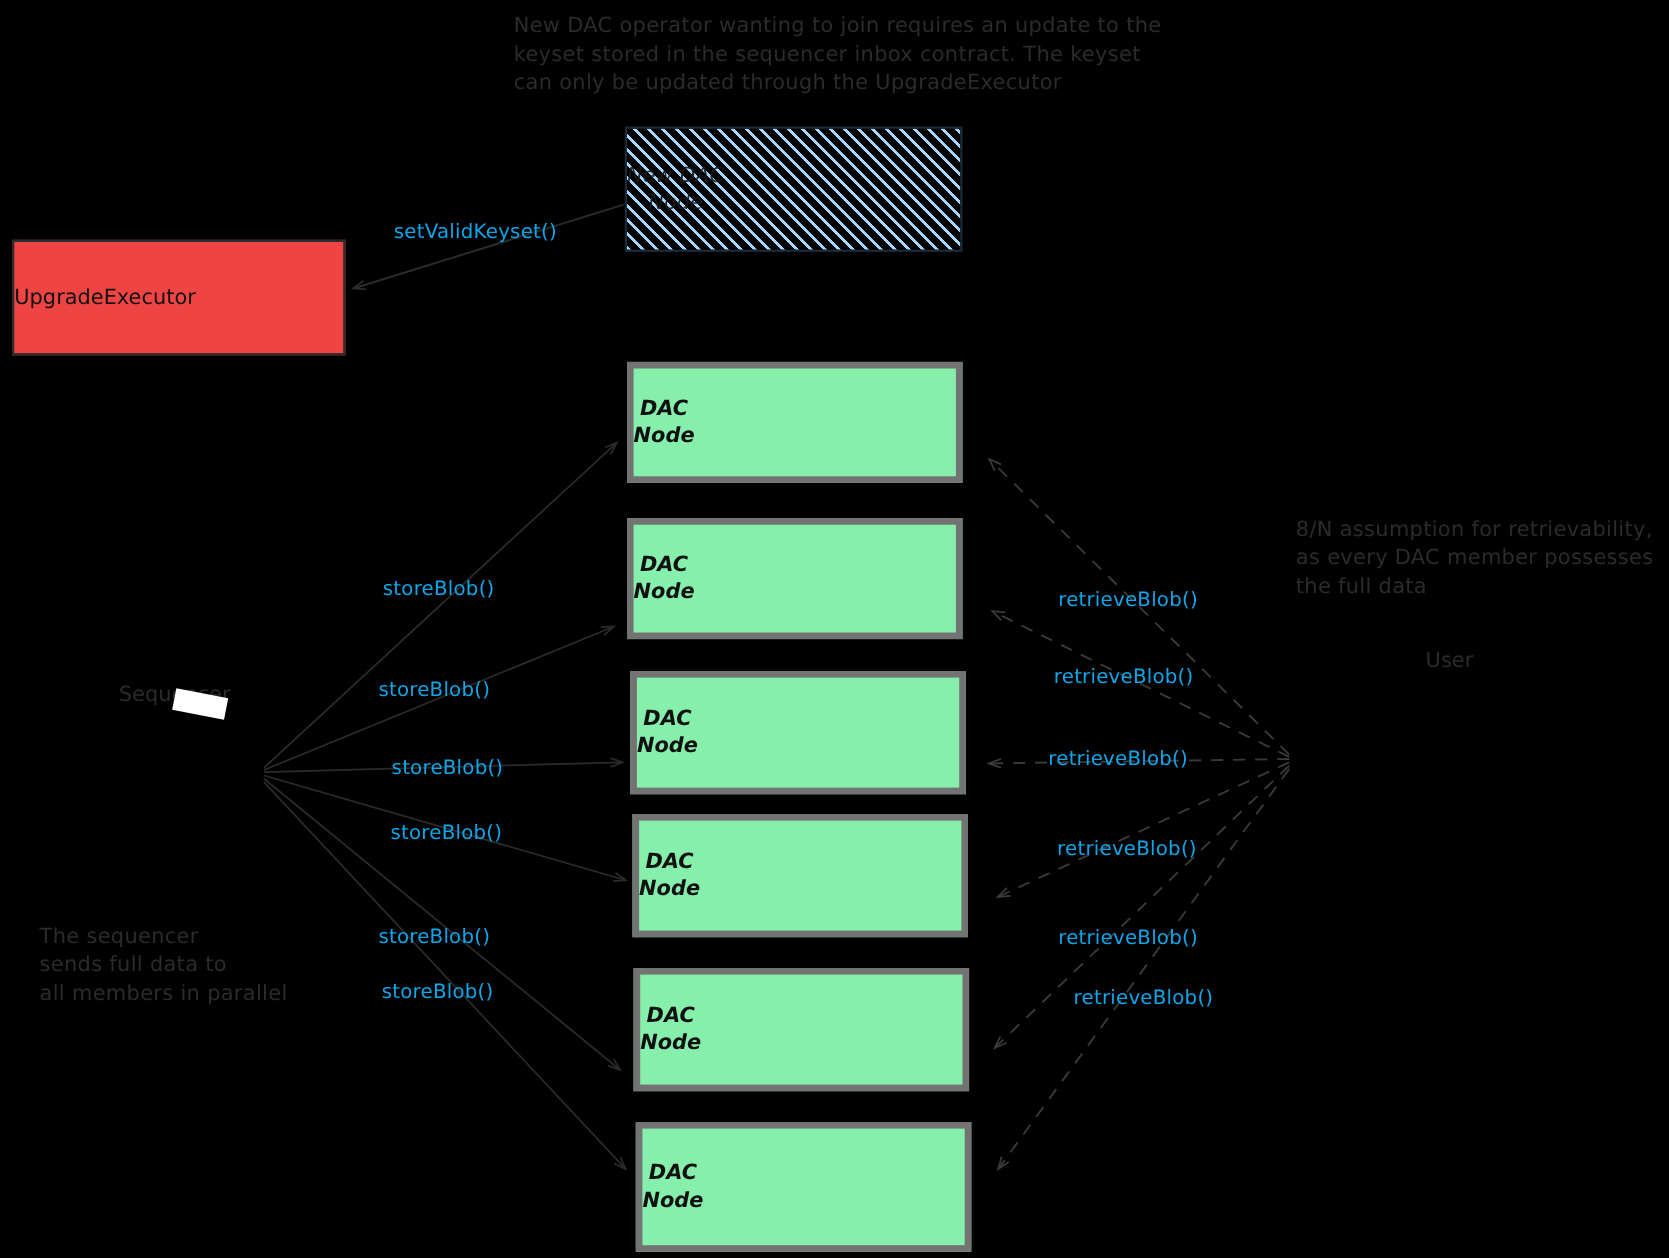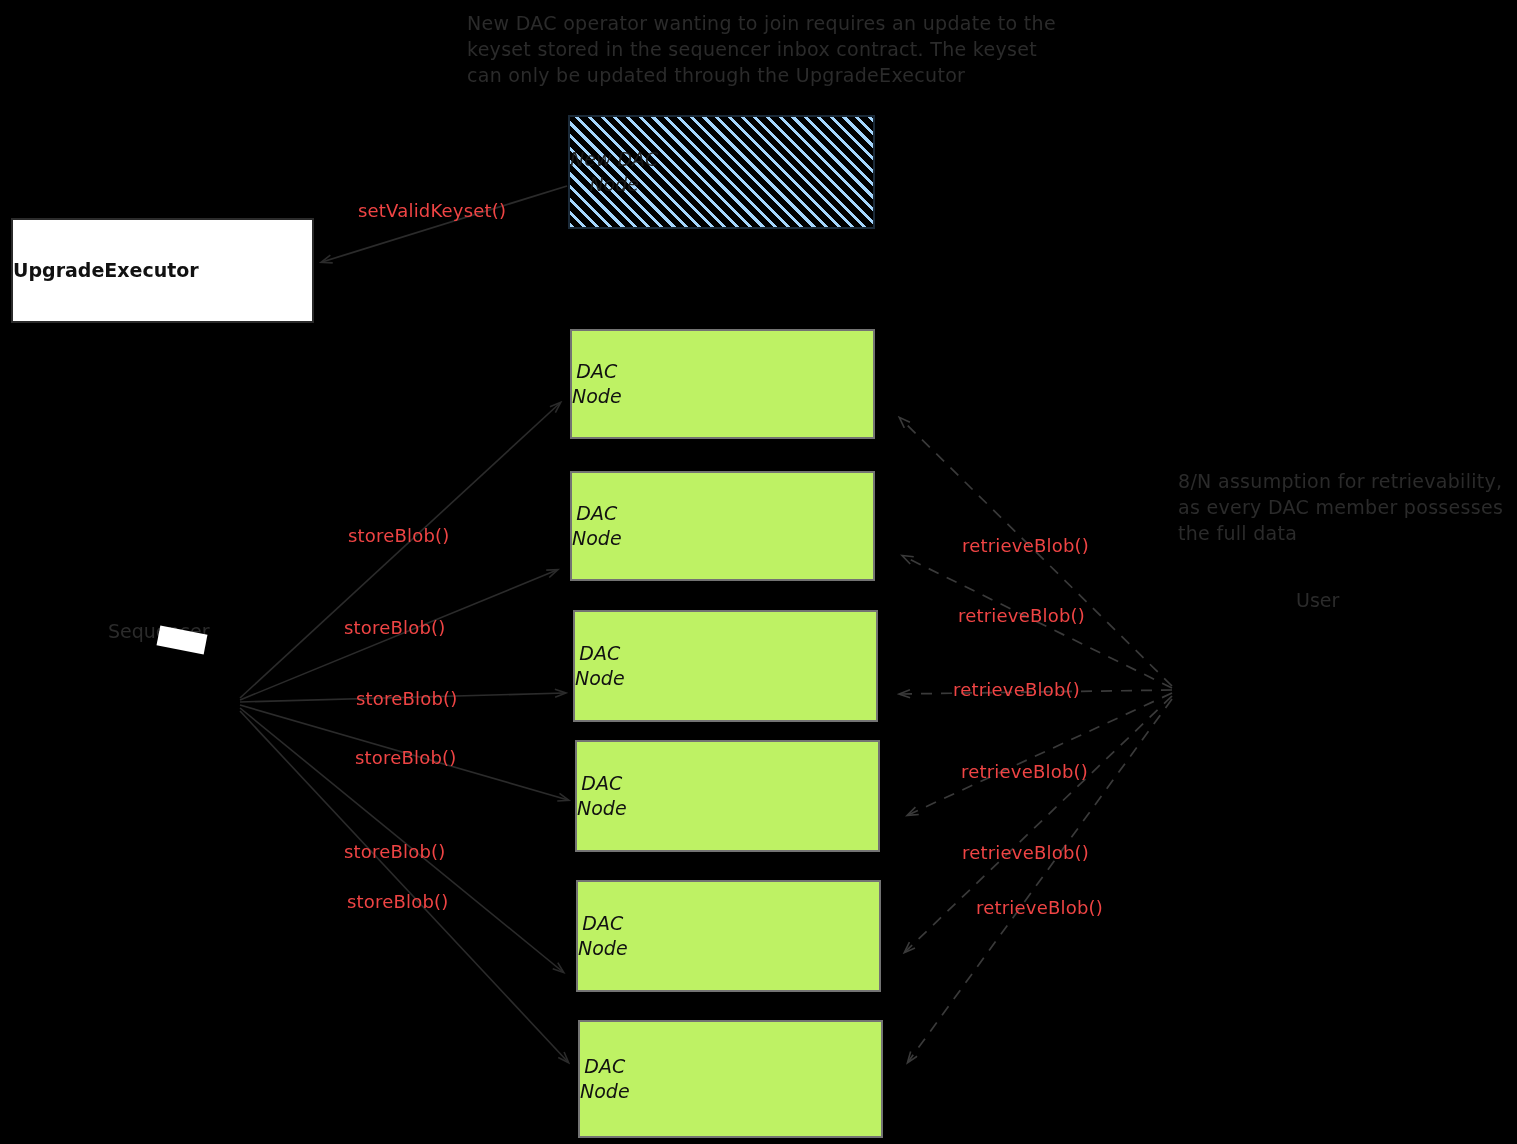--- a/index.html
+++ b/index.html
@@ -28,50 +28,50 @@
     position: absolute;
     color: #2b2b2b;
     font-family: "DejaVu Sans", sans-serif;
     font-size: 19px;
     line-height: 26px;
     white-space: pre-line;
     letter-spacing: 0.3px;
   }
   .edge-label {
     position: absolute;
-    color: #ef4444;
+    color: #0ea5e9;
     font-family: "DejaVu Sans", sans-serif;
     font-size: 18px;
     white-space: nowrap;
     letter-spacing: 0.2px;
   }
   .box {
     position: absolute;
     box-sizing: border-box;
     display: flex;
     align-items: center;
     justify-content: flex-start;
     text-align: center;
     color: #111111;
     font-family: "DejaVu Sans", sans-serif;
     font-size: 19px;
     line-height: 25px;
     white-space: pre-line;
     font-style: italic;
   }
   .box-dac {
-    background: #bef264;
-    border: 2px solid #737373;
+    background: #86efac;
+    border: 6px solid #737373;
+    font-weight: bold;
   }
   .box-pink {
-    background: #ffffff;
+    background: #ef4444;
     border: 2px solid #2b2b2b;
     font-style: normal;
     font-size: 19px;
-    font-weight: bold;
   }
   .box-hatch {
     border: 2px solid #1b2a38;
     background-color: #000000;
     background-image: repeating-linear-gradient(
       45deg,
       #a5d6fd 0px,
       #a5d6fd 3px,
       #000000 3px,
       #000000 9px
@@ -188,14 +188,17 @@
   <div class="edge-label" style="left:958px; top:605px;">retrieveBlob()</div>
   <div class="edge-label" style="left:953px; top:679px;">retrieveBlob()</div>
   <div class="edge-label" style="left:961px; top:761px;">retrieveBlob()</div>
   <div class="edge-label" style="left:962px; top:842px;">retrieveBlob()</div>
   <div class="edge-label" style="left:976px; top:897px;">retrieveBlob()</div>
 
   <div class="note" style="left:1178px; top:468px; width:330px;">8/N assumption for retrievability,
 as every DAC member possesses
 the full data</div>
 
+  <div class="note" style="left:36px; top:838px; width:270px;">The sequencer
+sends full data to
+all members in parallel</div>
 
 </div>
 
 </body></html>

